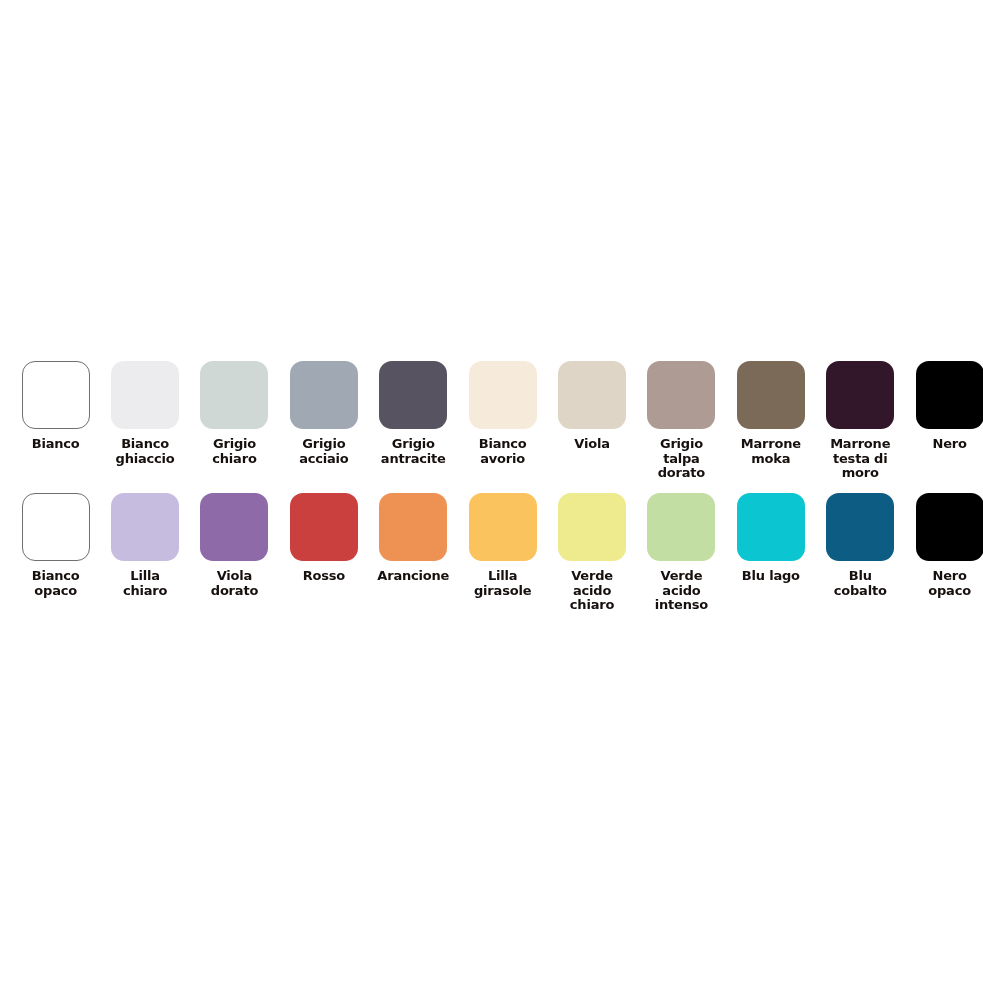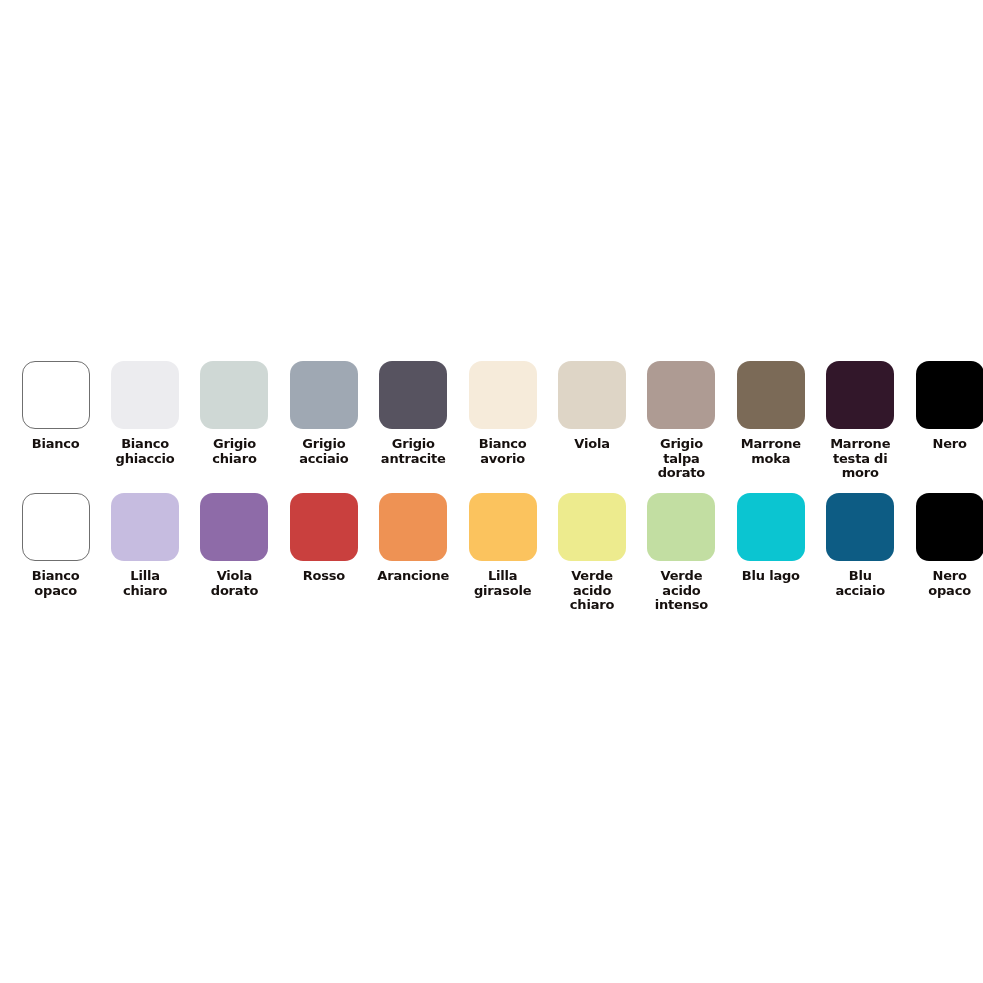--- a/index.html
+++ b/index.html
@@ -170,21 +170,21 @@
 acido
 intenso</div>
       </div>
       <div class="swatch-cell">
         <div class="chip" style="background: rgb(11, 197, 209);"></div>
         <div class="chip-label">Blu lago</div>
       </div>
       <div class="swatch-cell">
         <div class="chip" style="background: rgb(13, 92, 132);"></div>
         <div class="chip-label">Blu
-acciaio</div>
+cobalto</div>
       </div>
       <div class="swatch-cell">
         <div class="chip" style="background: rgb(0, 0, 0);"></div>
         <div class="chip-label">Nero
 opaco</div>
       </div>
     </div>
 </div>
 
 </body></html>

